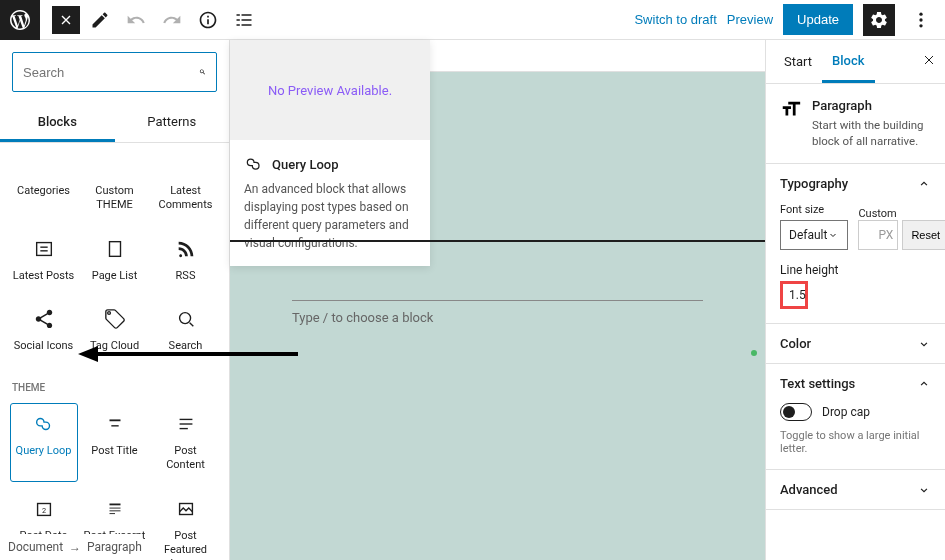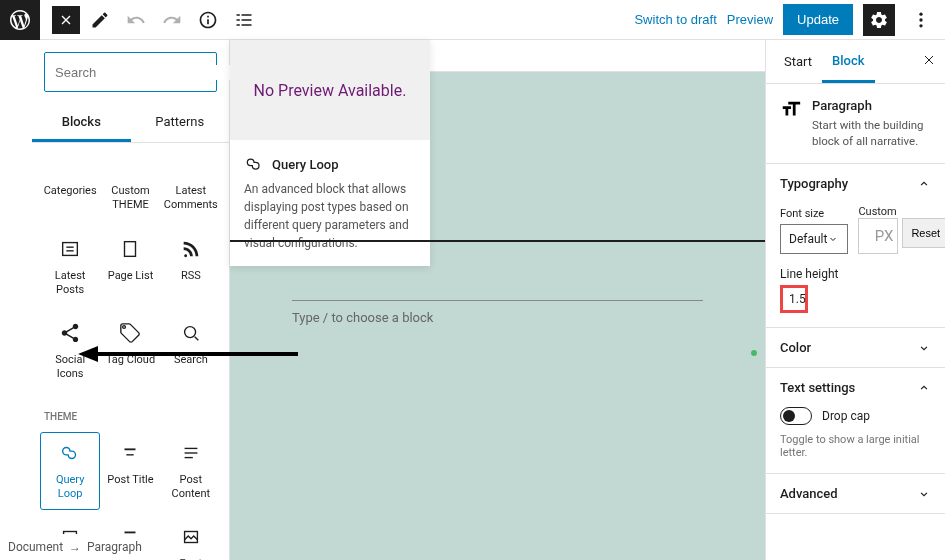--- a/index.html
+++ b/index.html
@@ -17,42 +17,42 @@
 .top-right { display: flex; align-items: center; gap: 10px; }
 .link-btn { color: #007cba; background: none; border: none; cursor: pointer; font-size: 13px; }
 .update-btn { background: #007cba; color: #fff; border: none; padding: 8px 14px; cursor: pointer; font-size: 13px; }
 .settings-btn { width: 32px; height: 32px; background: #1e1e1e; display: flex; align-items: center; justify-content: center; }
 .settings-btn svg { fill: #fff; width: 20px; height: 20px; }
 
 
 .workspace { display: flex; height: 520px; }
 
 
-.inserter { width: 230px; border-right: 1px solid #e0e0e0; display: flex; flex-direction: column; padding-left: 32px; }
+.inserter { width: 230px; border-right: 1px solid #e0e0e0; display: flex; flex-direction: column; }
 .search-wrap { padding: 12px; }
 .search-box { border: 1.5px solid #007cba; border-radius: 2px; height: 40px; display: flex; align-items: center; padding: 0 10px; }
 .search-box input { border: none; outline: none; flex: 1; font-size: 13px; }
 .tabs-ins { display: flex; border-bottom: 1px solid #e0e0e0; }
 .tab-ins { flex: 1; text-align: center; padding: 10px 0; font-size: 13px; cursor: pointer; }
 .tab-ins.active { border-bottom: 3px solid #007cba; font-weight: 500; }
 .blocks-scroll { flex: 1; overflow-y: auto; padding: 0 8px 8px 8px; }
 .cat-row { display: flex; justify-content: space-around; margin-bottom: 6px; }
 .blk { width: 68px; text-align: center; padding: 8px 2px; font-size: 11px; cursor: pointer; border-radius: 3px; border: 1px solid transparent; }
 .blk.sel { border: 1px solid #007cba; color: #007cba; }
 .blk .ic { height: 24px; display: flex; align-items: center; justify-content: center; margin-bottom: 8px; }
 .blk .ic svg { width: 22px; height: 22px; fill: #1e1e1e; }
 .blk.sel .ic svg { fill: #007cba; }
 .blk .lbl { line-height: 1.3; }
 .sect-head { font-size: 10px; text-transform: uppercase; color: #757575; padding: 14px 4px 10px 4px; font-weight: 500; }
 
 
 .canvas { flex: 1; background: #c2d8d3; position: relative; }
 .canvas-top-white { position: absolute; top: 0; left: 0; right: 0; height: 32px; background: #fff; border-bottom: 1px solid #e0e0e0; }
 .preview-pop { position: absolute; top: 0; left: 0; width: 200px; background: #fff; box-shadow: 0 2px 8px rgba(0,0,0,.1); }
-.prev-img { height: 100px; background: #f0f0f0; display: flex; align-items: center; justify-content: center; font-size: 16px; color: #701a75; }
+.prev-img { height: 100px; background: #f0f0f0; display: flex; align-items: center; justify-content: center; font-size: 13px; color: #8b5cf6; }
 .prev-desc { padding: 14px; }
 .prev-title { display: flex; align-items: center; gap: 8px; font-weight: 500; margin-bottom: 6px; }
 .prev-text { font-size: 12px; color: #555; line-height: 1.5; }
 .title-line { position: absolute; left: 62px; right: 62px; top: 260px; border-bottom: 1px solid #888; }
 .placeholder-txt { position: absolute; left: 62px; top: 270px; color: #666; font-size: 13px; }
 .hr-line { position: absolute; left: 0; right: 0; top: 200px; height: 2px; background: #1e1e1e; }
 .dot { position: absolute; right: 8px; top: 310px; width: 6px; height: 6px; background: #4ab866; border-radius: 50%; }
 
 
 .sidebar { width: 180px; border-left: 1px solid #e0e0e0; }
@@ -64,21 +64,21 @@
 .block-card .bi { flex-shrink: 0; }
 .block-card .bn { font-weight: 500; margin-bottom: 4px; }
 .block-card .bd { font-size: 11.5px; color: #555; line-height: 1.4; }
 .panel { border-bottom: 1px solid #e0e0e0; }
 .panel-head { display: flex; justify-content: space-between; align-items: center; padding: 12px 14px; font-weight: 500; font-size: 13px; cursor: pointer; }
 .panel-body { padding: 0 14px 14px 14px; }
 .field-row { display: flex; gap: 10px; align-items: flex-end; }
 .field { flex: 1; }
 .field label { font-size: 11px; display: block; margin-bottom: 4px; }
 .select-box { border: 1px solid #757575; height: 30px; display: flex; align-items: center; padding: 0 8px; font-size: 12px; justify-content: space-between; }
-.num-box { border: 1px solid #ccc; height: 36px; width: 40px; text-align: right; padding-right: 4px; font-size: 15px; color: #999; display: flex; align-items: center; justify-content: flex-end; }
+.num-box { border: 1px solid #ccc; height: 30px; width: 40px; text-align: right; padding-right: 4px; font-size: 12px; color: #999; display: flex; align-items: center; justify-content: flex-end; }
 .reset-btn { background: #f0f0f0; border: 1px solid #ccc; height: 30px; padding: 0 8px; font-size: 11px; }
 .lh-box { border: 3px solid #ef4444; height: 28px; width: 28px; padding: 4px 6px; font-size: 12px; margin-top: 4px; }
 .toggle-row { display: flex; align-items: center; gap: 10px; }
 .toggle { width: 32px; height: 18px; border: 1px solid #1e1e1e; border-radius: 10px; position: relative; }
 .toggle::after { content: ''; position: absolute; width: 12px; height: 12px; border-radius: 50%; background: #1e1e1e; top: 2px; left: 2px; }
 .hint { font-size: 11px; color: #757575; margin-top: 8px; }
 
 
 .breadcrumb { position: absolute; bottom: 0; left: 8px; font-size: 12px; color: #555; padding: 6px 0; background: #fff; }
 

